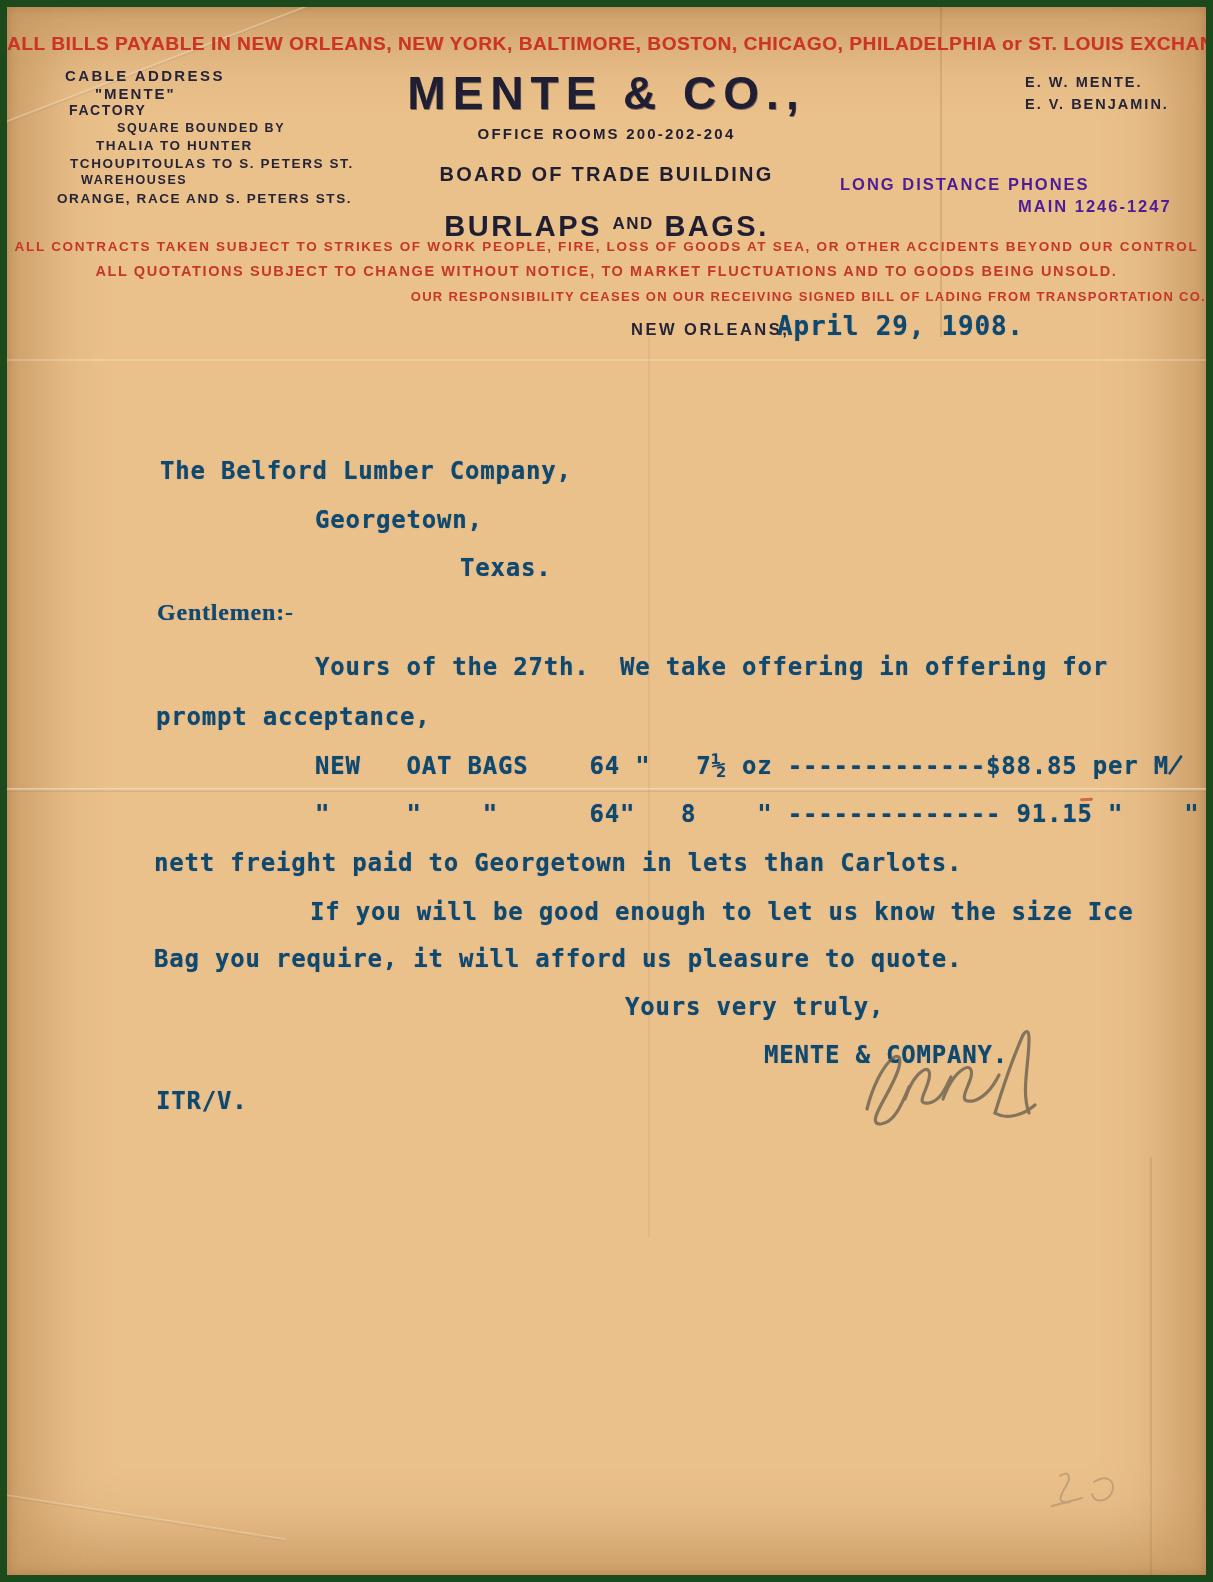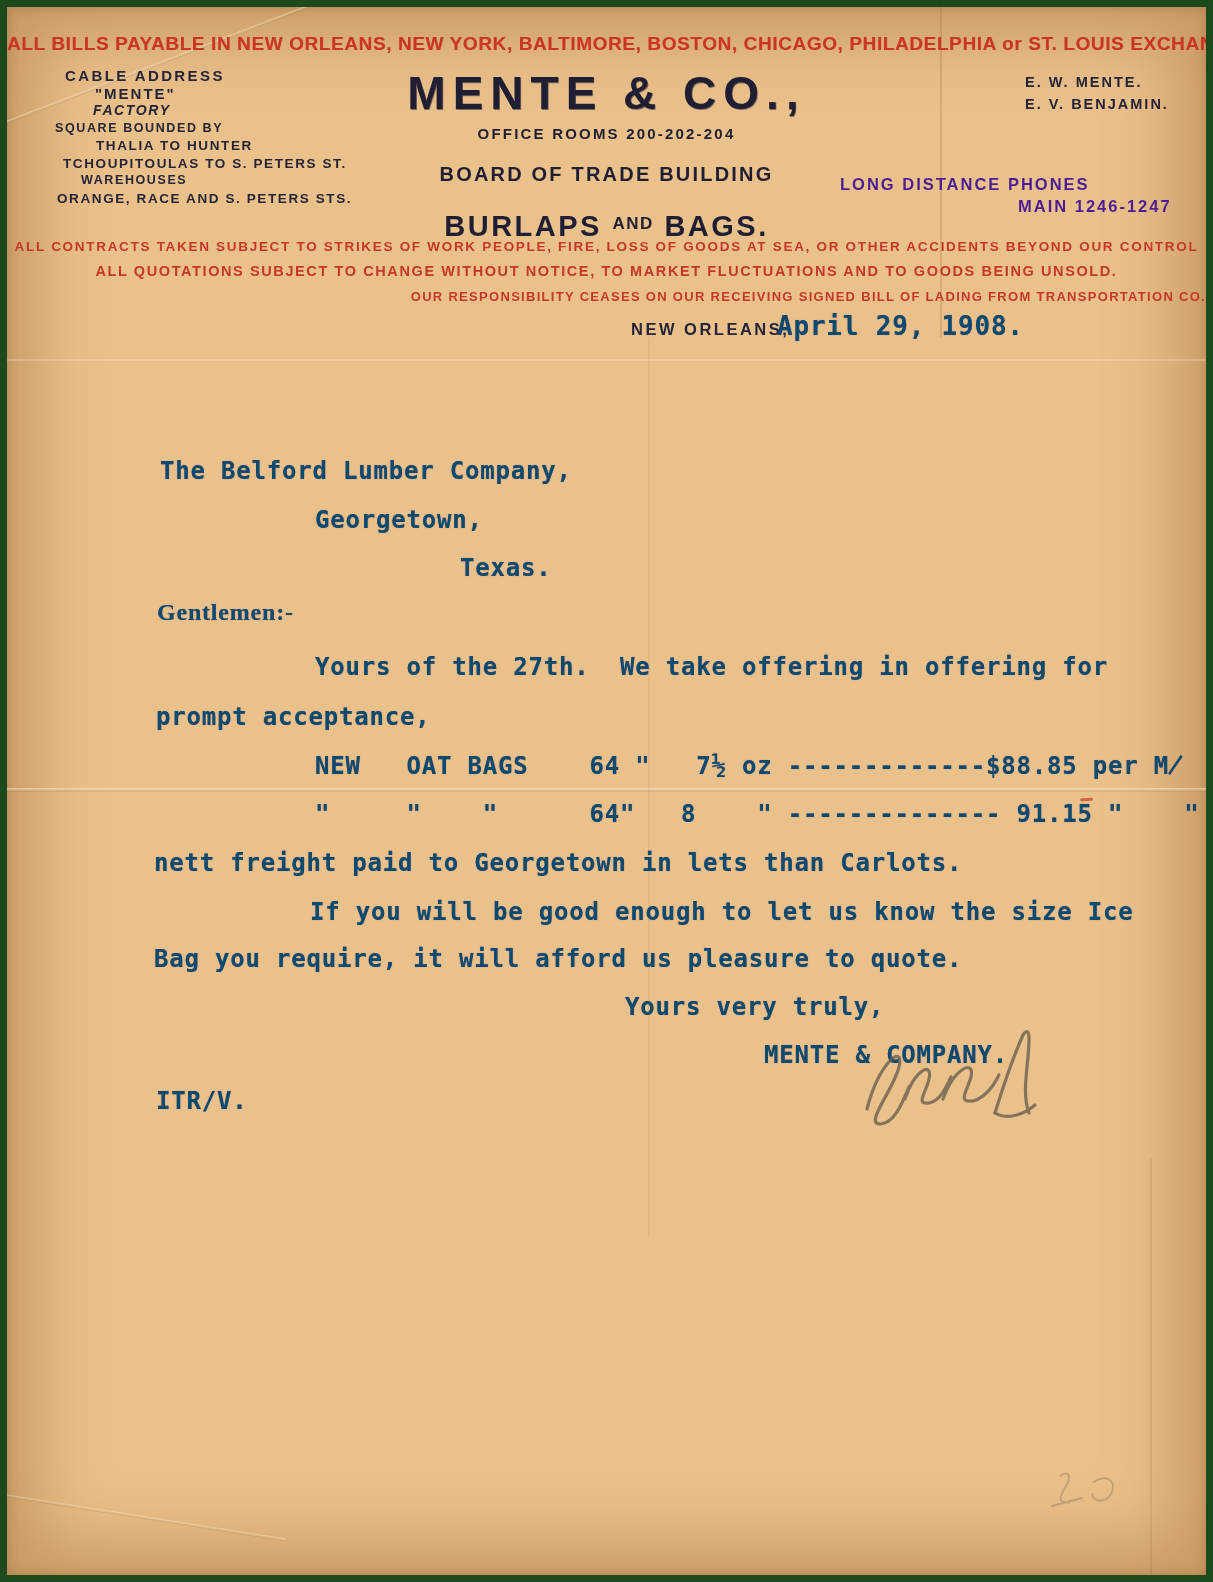--- a/index.html
+++ b/index.html
@@ -33,24 +33,24 @@
   .banner{
     top:26px;left:0;width:100%;text-align:center;
     font-size:19px;font-weight:bold;letter-spacing:0.6px;
     color:#cc3526;text-shadow:0.4px 0.4px 0 rgba(180,40,20,0.35);
     white-space:nowrap;
   }
   .lh-left{top:60px;left:48px;font-weight:bold;color:#262538;}
   .lh-left div{white-space:nowrap;line-height:17.5px;letter-spacing:1.6px;font-size:13.5px;}
   .ll0{margin-left:10px;font-size:15px !important;letter-spacing:2.4px !important;}
   .ll1{margin-left:40px;font-size:15px !important;letter-spacing:2px !important;}
-  .ll2{margin-left:38px;font-size:14px !important;font-style:italic;}
-  .ll3{font-size:12.5px !important;}
+  .ll2{margin-left:14px;font-size:14px !important;}
+  .ll3{margin-left:62px;font-size:12.5px !important;}
   .ll4{margin-left:41px;font-size:13.5px !important;}
-  .ll5{margin-left:8px;}
+  .ll5{margin-left:15px;}
   .ll6{margin-left:26px;font-size:12.5px !important;}
   .ll7{margin-left:2px;}
   .lh-center{top:62px;left:0;width:100%;text-align:center;color:#1f1e33;}
   .company{font-size:46px;font-weight:900;letter-spacing:7px;line-height:48px;text-shadow:0.6px 0.6px 0 rgba(20,20,45,0.5);}
   .office{margin-top:8px;font-size:15px;font-weight:bold;letter-spacing:2.2px;}
   .building{margin-top:21px;font-size:20px;font-weight:bold;letter-spacing:2.2px;}
   .tagline{margin-top:24px;font-size:29px;font-weight:bold;letter-spacing:2.5px;}
   .tagline .and{font-size:17px;font-weight:bold;vertical-align:7px;letter-spacing:1.5px;}
   .partners{top:64px;left:1018px;color:#262538;font-weight:bold;font-size:14.5px;letter-spacing:2px;line-height:22px;white-space:nowrap;}
   .phones{top:168px;left:833px;color:#4c1d95;font-weight:bold;font-size:16.5px;letter-spacing:2px;white-space:nowrap;}

